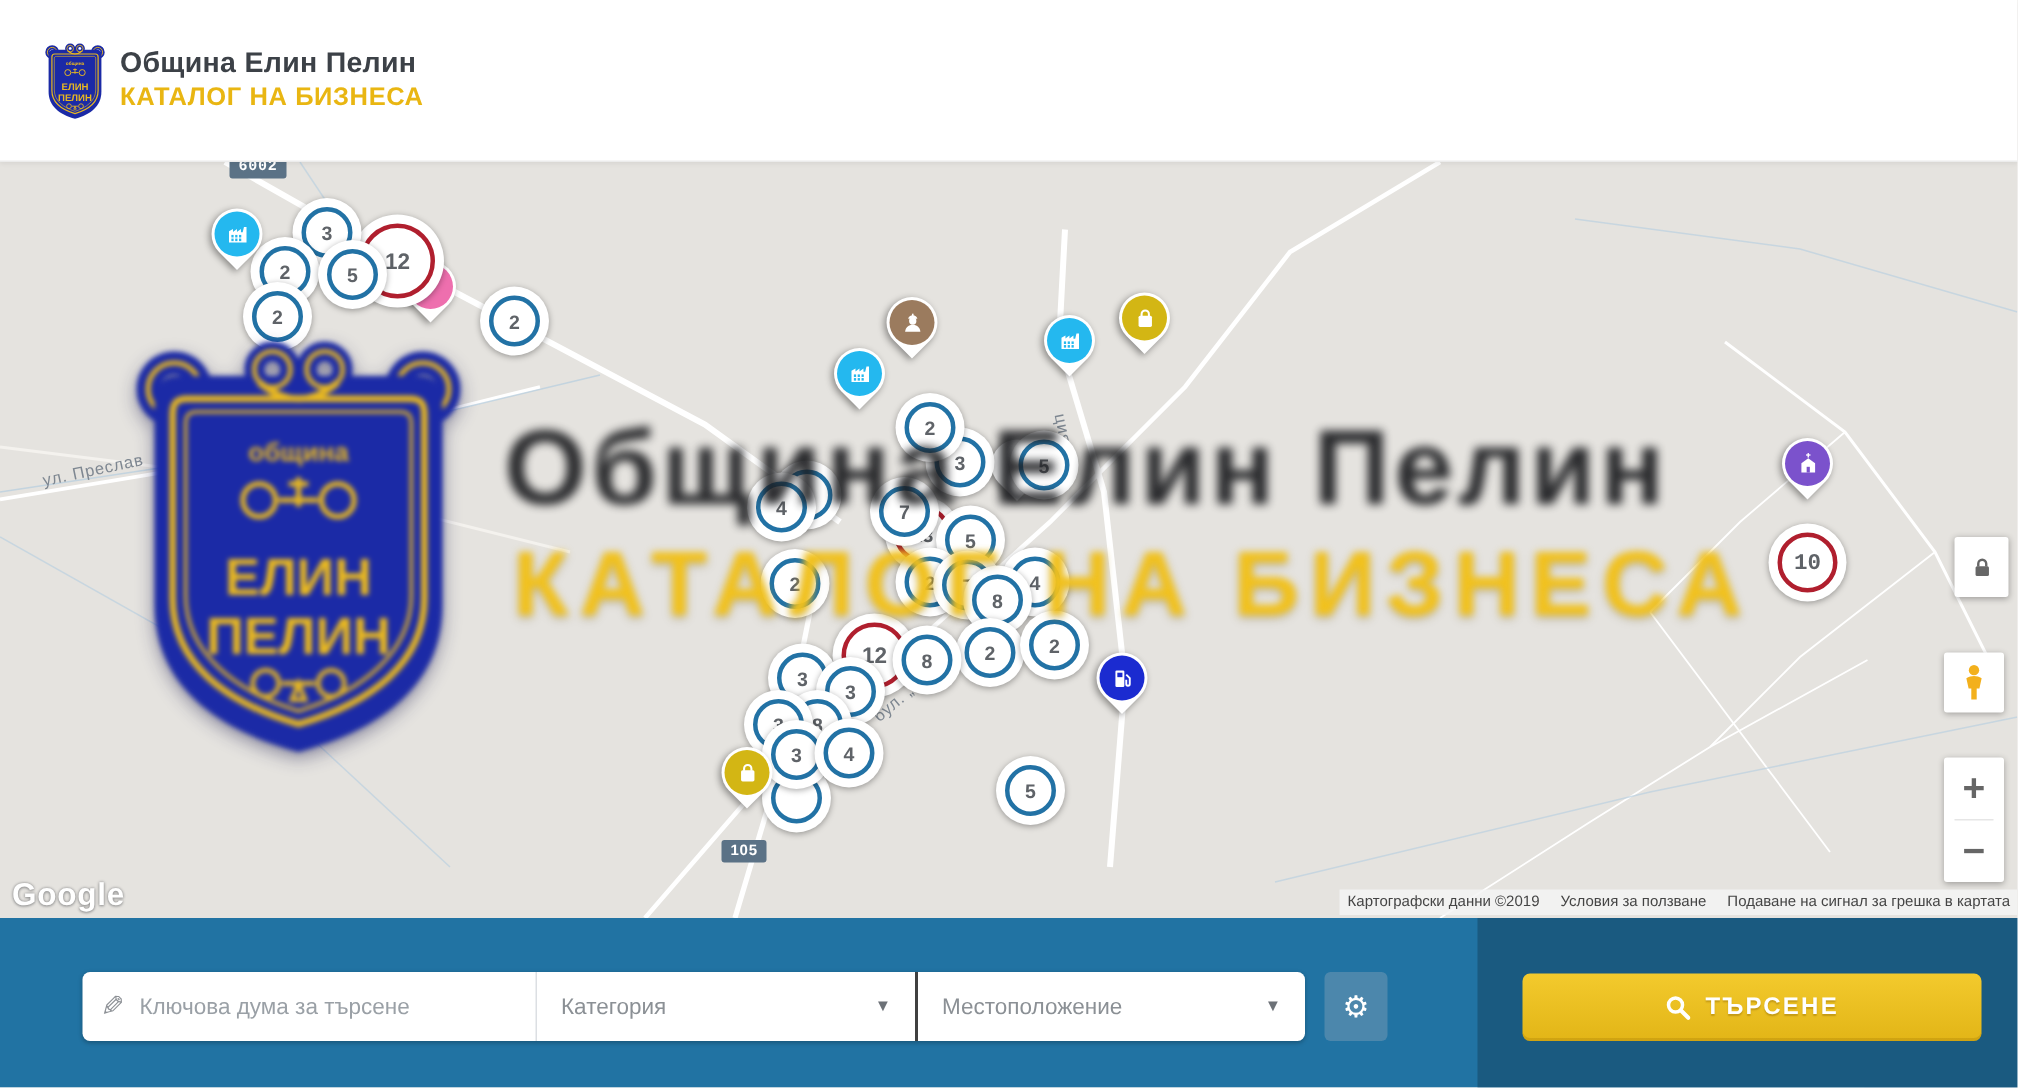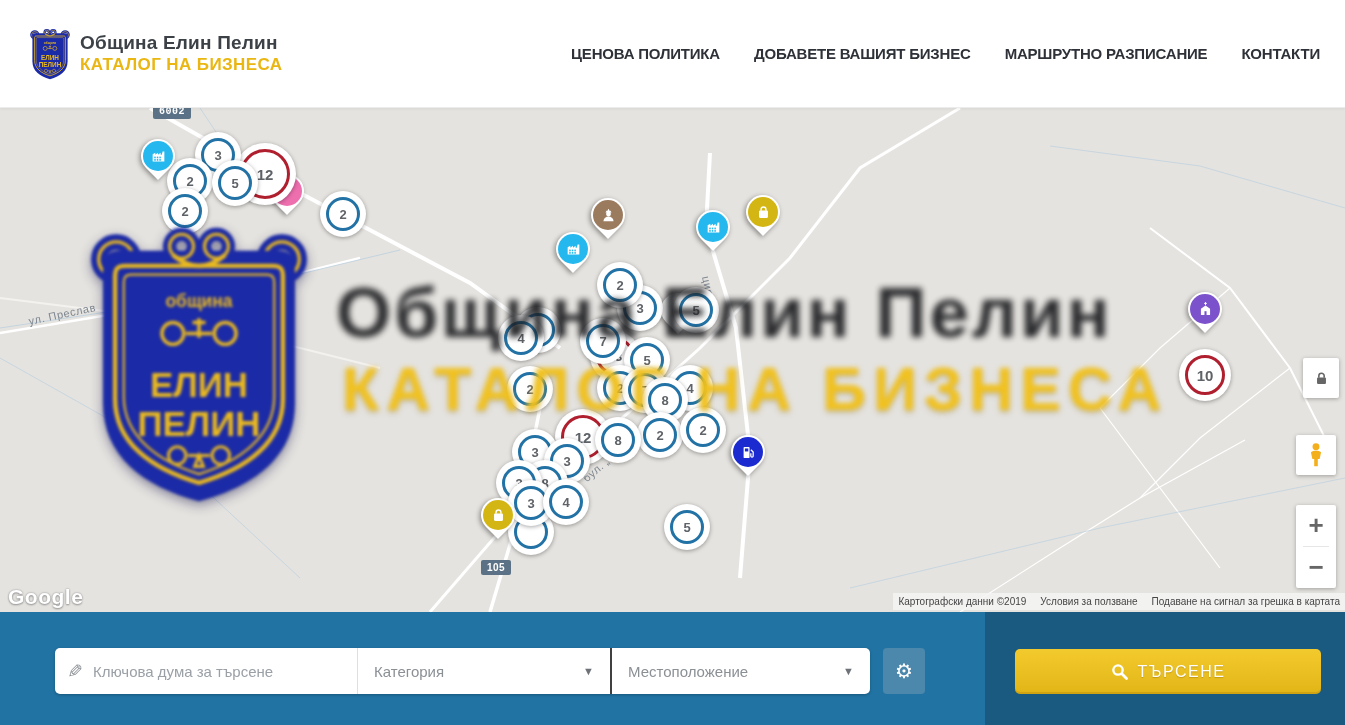--- a/index.html
+++ b/index.html
@@ -86,21 +86,21 @@
   #loc-section { width:258px;gap:26px; }
   .ig-select .sel-label { font-size:15px; color:#8b9095; }
   .caret { font-size:11px; color:#6d7278; }
   #gear-btn { position:absolute; left:883px; top:36px; width:42px; height:46px; background:#4c87ac;
               border:none; border-radius:4px; color:#fff; font-size:20px; cursor:pointer;
               display:flex; align-items:center; justify-content:center; }
   #search-btn { position:absolute; left:1015px; top:37px; width:306px; height:45px; border:none;
                 border-radius:5px; background:linear-gradient(#f3ca2d,#e2b517); cursor:pointer;
                 display:flex; align-items:center; justify-content:center; gap:10px;
                 box-shadow:inset 0 -2px 0 rgba(150,110,0,.25); }
-  #search-btn span { color:#fff; font-size:16px; font-weight:normal; letter-spacing:1.5px;
+  #search-btn span { color:#fff; font-size:16px; font-weight:bold; letter-spacing:1.5px;
                      text-shadow:0 1px 1px rgba(140,100,0,.4); }
 </style>
 </head>
 <body>
 
 <div id="app">
 
   <div id="header">
     <div class="brand">
       <span class="brand-crest">
@@ -129,26 +129,20 @@
     <circle cx="40" cy="108" r="4"></circle>
               <circle cx="60" cy="108" r="4"></circle>
     <path d="M45 108 h10 M50 108 l-2 5 h4 z"></path>
   </g>
 </svg></span>
       <div class="brand-text">
         <div class="line1">Община Елин Пелин</div>
         <div class="line2">КАТАЛОГ НА БИЗНЕСА</div>
       </div>
     </div>
-    <div id="nav">
-      <a>ЦЕНОВА ПОЛИТИКА</a>
-      <a>ДОБАВЕТЕ ВАШИЯТ БИЗНЕС</a>
-      <a>МАРШРУТНО РАЗПИСАНИЕ</a>
-      <a>КОНТАКТИ</a>
-    </div>
   </div>
 
   <div id="map">
     <svg id="roads" width="1345" height="504" viewBox="0 0 1345 504">
       <path d="M150 0 L300 85 L470 175 L560 240" stroke="#ffffff" stroke-width="4" fill="none"></path>
       <path d="M710 45 L706 120 L736 220 L750 345 L740 470" stroke="#ffffff" stroke-width="4" fill="none"></path>
       <path d="M0 225 L180 195 L360 150" stroke="#ffffff" stroke-width="2.5" fill="none"></path>
       <path d="M430 504 L520 400 L600 330 L700 240 L790 150 L860 60 L960 0" stroke="#ffffff" stroke-width="3" fill="none"></path>
       <path d="M490 504 L512 430 L524 380 L540 300" stroke="#ffffff" stroke-width="3.5" fill="none"></path>
       <path d="M0 190 L120 205 L260 230 L380 260" stroke="#f4f2ee" stroke-width="2" fill="none"></path>
@@ -430,21 +424,21 @@
           <div class="pin-body"></div>
           <div class="pin-circle" style="background: rgb(123, 82, 204);">
             <svg viewBox="0 0 16 16" width="17" height="17" style="color:#7b52cc">
               <rect x="7.55" y="1" width="0.9" height="2.8" fill="#fff"></rect>
               <rect x="6.6" y="1.8" width="2.8" height="0.8" fill="#fff"></rect>
               <path d="M8 4.2l4.3 3.2v5.8H3.7V7.4z" fill="#fff"></path>
               <rect x="7" y="9.6" width="2" height="3.6" fill="currentColor"></rect>
             </svg>
           </div>
         </div>
-        <div class="cluster" style="left: 1179px; top: 241px; width: 52px; height: 52px;">
+        <div class="cluster" style="left: 1179px; top: 241px; width: 52px; height: 52px; font-family: Liberation Mono, monospace;">
           <div class="cluster-ring" style="border-color: rgb(176, 31, 46);">
             <span class="cluster-num" style="font-size: 15px;">10</span>
           </div>
         </div>
       </div>
 
     <div id="watermark">
       <span class="wm-crest">
 <svg viewBox="0 0 100 132" width="100%" height="100%">
   <circle cx="12" cy="18" r="8" fill="none" stroke="#1b2aa6" stroke-width="7"></circle>

